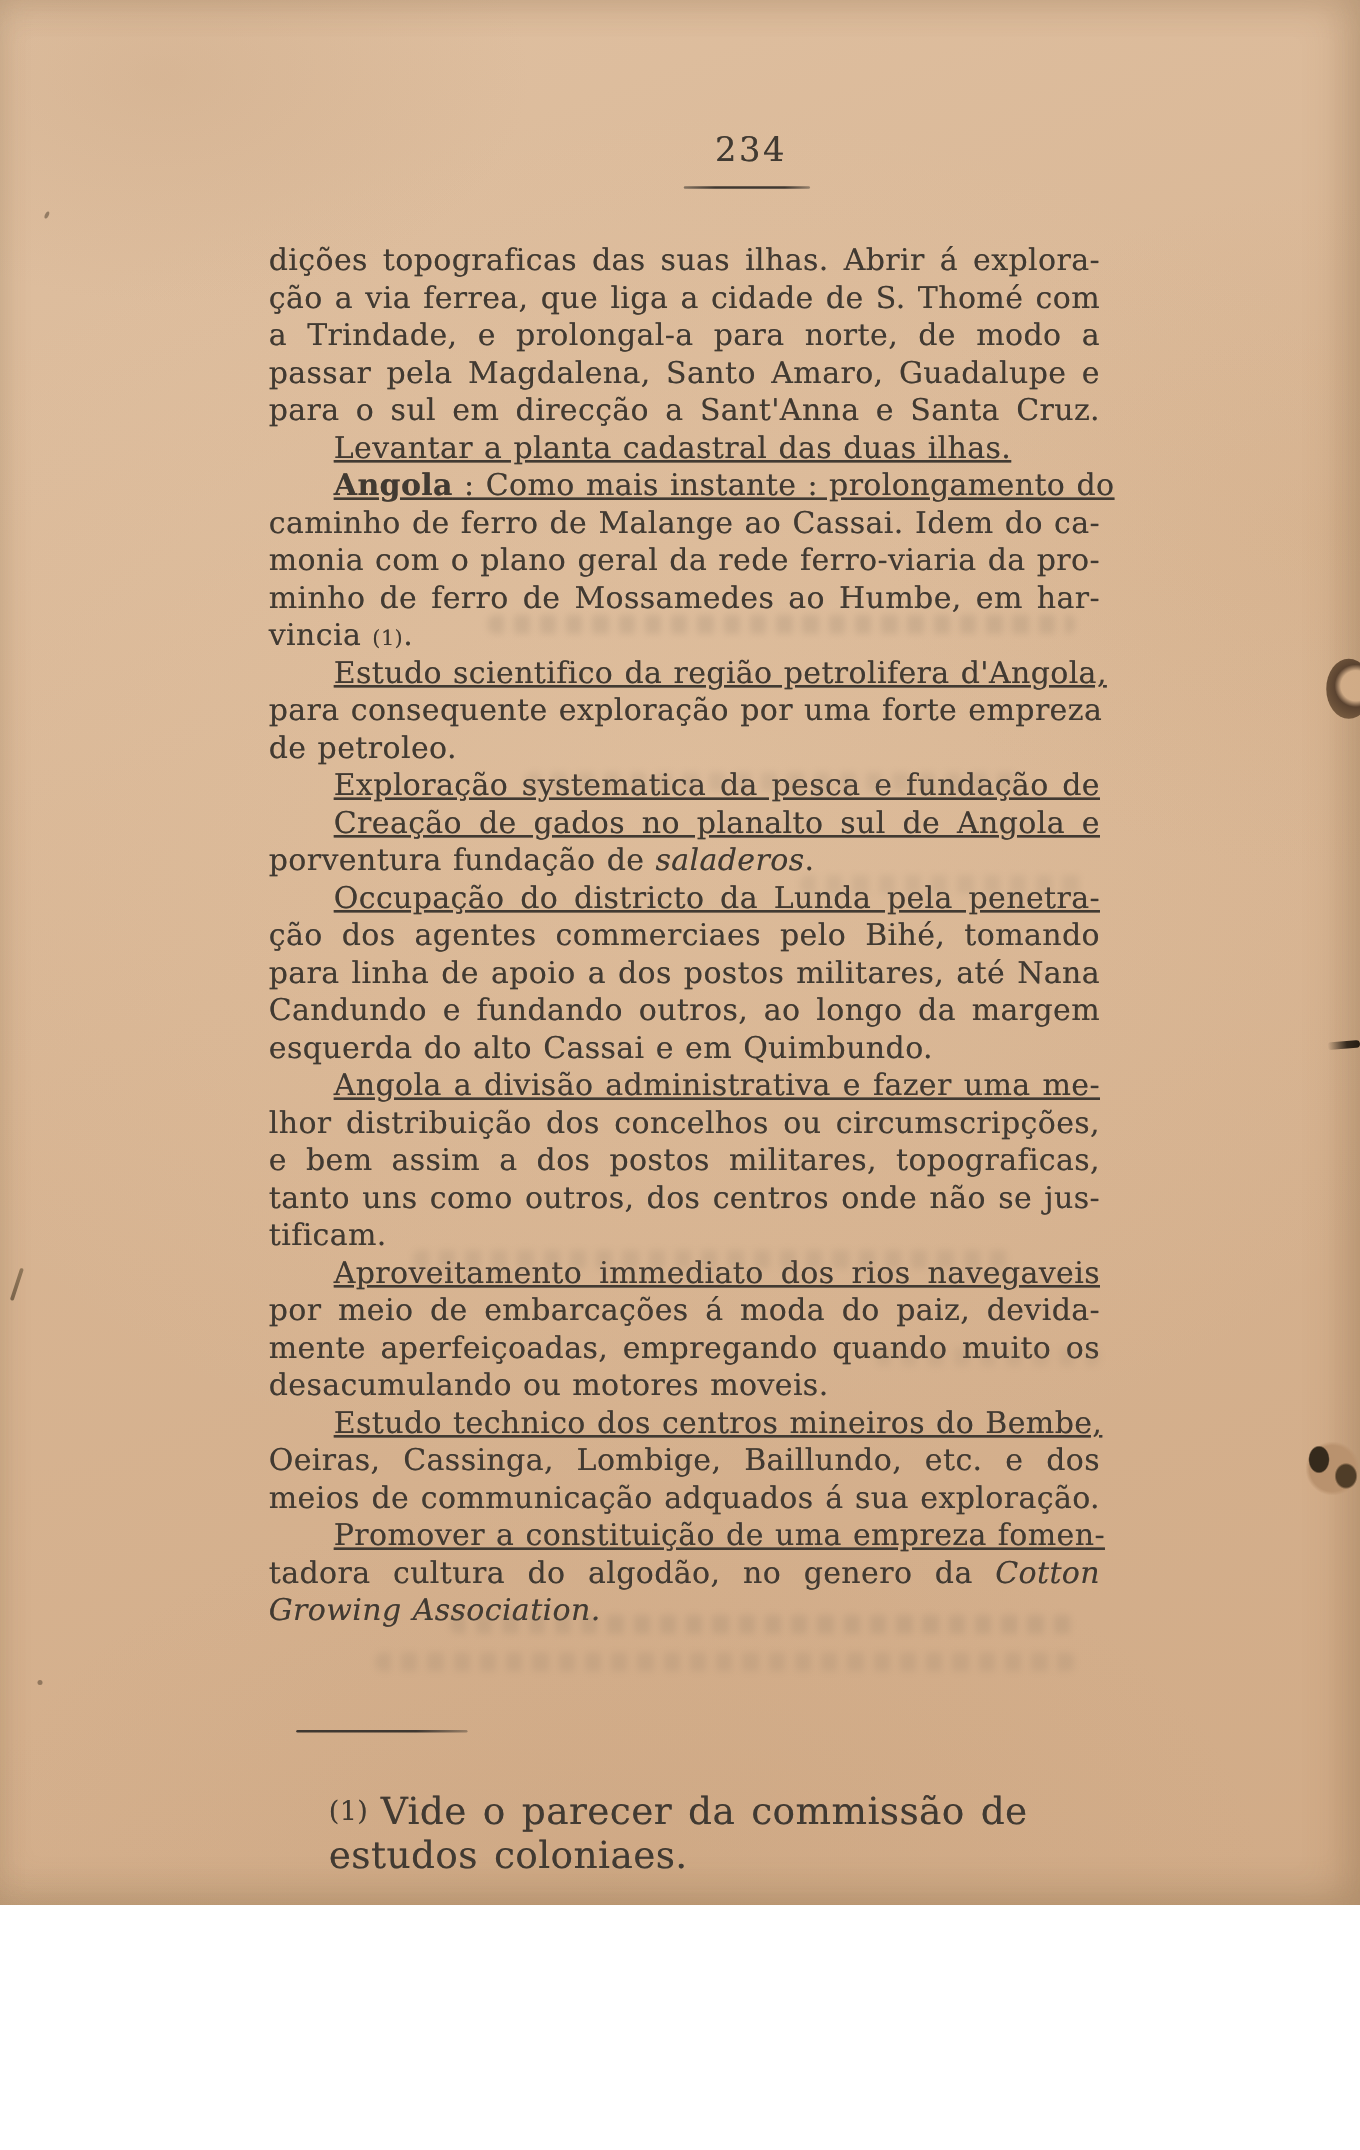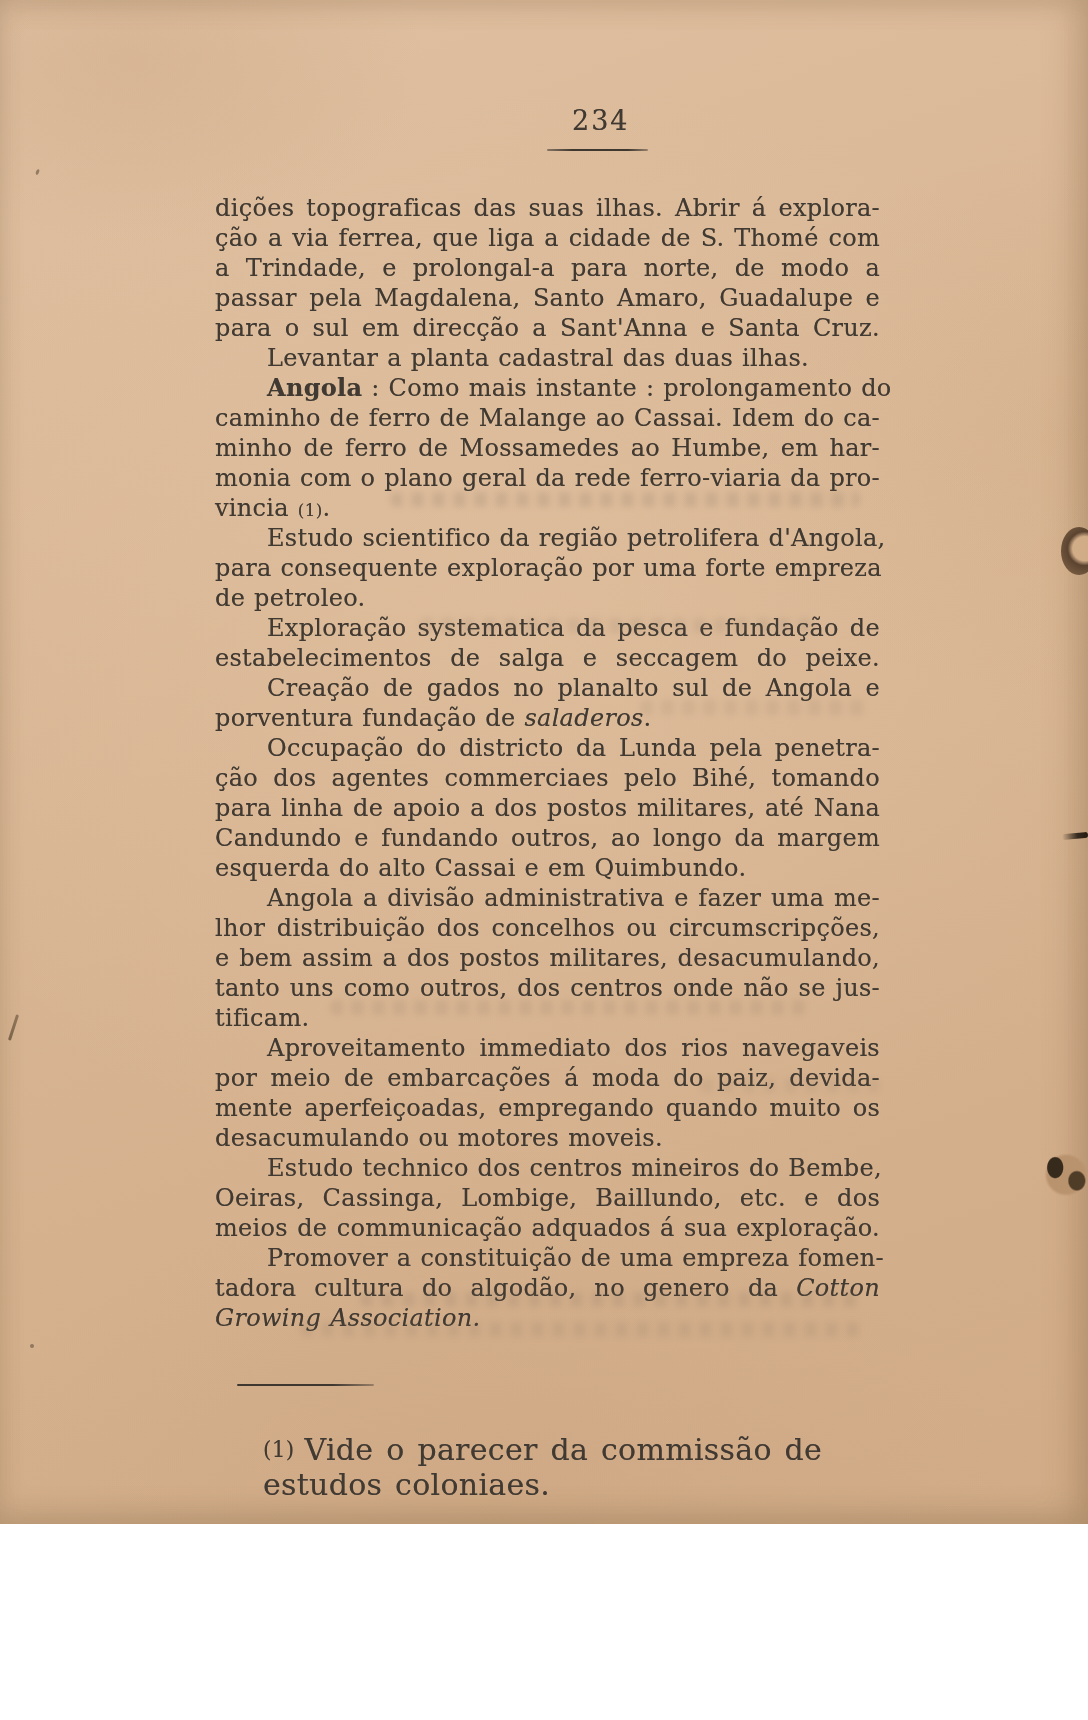--- a/index.html
+++ b/index.html
@@ -32,21 +32,21 @@
     position:absolute;left:215px;top:193px;width:665px;
     font-size:24px;word-spacing:1px;letter-spacing:.3px;
     text-shadow:0 0 .5px rgba(65,58,50,.55);
   }
   .paragraph{margin:0;}
   .line{
     height:30px;line-height:30px;white-space:nowrap;
     text-align:justify;text-align-last:justify;
   }
   .line.loose{text-align:left;text-align-last:left;}
-  .line.indent{padding-left:52px;}
+  .line.indent{padding-left:52px;text-decoration:underline;}
   .seg-bold{font-weight:700;margin-top:12px;}
   .seg-italic{font-style:italic;}
   .seg-marker{font-size:.7em;}
   .divider{
     position:absolute;left:237px;top:1384px;width:137px;height:2px;
     background:linear-gradient(90deg,#3f3831 0%,#3f3831 70%,rgba(65,58,50,.4));
     border-radius:1px;
   }
   .footnote{
     position:absolute;left:263px;top:1432px;width:620px;
@@ -110,48 +110,47 @@
         <div class="line">a Trindade, e prolongal-a para norte, de modo a</div>
         <div class="line">passar pela Magdalena, Santo Amaro, Guadalupe e</div>
         <div class="line">para o sul em direcção a Sant'Anna e Santa Cruz.</div>
       </div>
       <div class="paragraph">
         <div class="line indent loose">Levantar a planta cadastral das duas ilhas.</div>
       </div>
       <div class="paragraph">
         <div class="line indent"><span class="seg-bold">Angola</span><span> : Como mais instante : prolongamento do</span></div>
         <div class="line">caminho de ferro de Malange ao Cassai. Idem do ca-</div>
+        <div class="line">monia com o plano geral da rede ferro-viaria da pro-</div>
         <div class="line">minho de ferro de Mossamedes ao Humbe, em har-</div>
-        <div class="line">monia com o plano geral da rede ferro-viaria da pro-</div>
         <div class="line loose"><span>vincia </span><span class="seg-marker">(1)</span><span>.</span></div>
       </div>
       <div class="paragraph">
         <div class="line indent">Estudo scientifico da região petrolifera d'Angola,</div>
         <div class="line">para consequente exploração por uma forte empreza</div>
         <div class="line loose">de petroleo.</div>
       </div>
       <div class="paragraph">
         <div class="line indent">Exploração systematica da pesca e fundação de</div>
-        <div class="line">estabelecimentos de salga e seccagem do peixe.</div>
       </div>
       <div class="paragraph">
         <div class="line indent">Creação de gados no planalto sul de Angola e</div>
         <div class="line loose"><span>porventura fundação de </span><span class="seg-italic">saladeros</span><span>.</span></div>
       </div>
       <div class="paragraph">
         <div class="line indent">Occupação do districto da Lunda pela penetra-</div>
         <div class="line">ção dos agentes commerciaes pelo Bihé, tomando</div>
         <div class="line">para linha de apoio a dos postos militares, até Nana</div>
         <div class="line">Candundo e fundando outros, ao longo da margem</div>
         <div class="line loose">esquerda do alto Cassai e em Quimbundo.</div>
       </div>
       <div class="paragraph">
         <div class="line indent">Angola a divisão administrativa e fazer uma me-</div>
         <div class="line">lhor distribuição dos concelhos ou circumscripções,</div>
-        <div class="line">e bem assim a dos postos militares, desacumulando,</div>
+        <div class="line">e bem assim a dos postos militares, topograficas,</div>
         <div class="line">tanto uns como outros, dos centros onde não se jus-</div>
         <div class="line loose">tificam.</div>
       </div>
       <div class="paragraph">
         <div class="line indent">Aproveitamento immediato dos rios navegaveis</div>
         <div class="line">por meio de embarcações á moda do paiz, devida-</div>
         <div class="line">mente aperfeiçoadas, empregando quando muito os</div>
         <div class="line loose">desacumulando ou motores moveis.</div>
       </div>
       <div class="paragraph">

